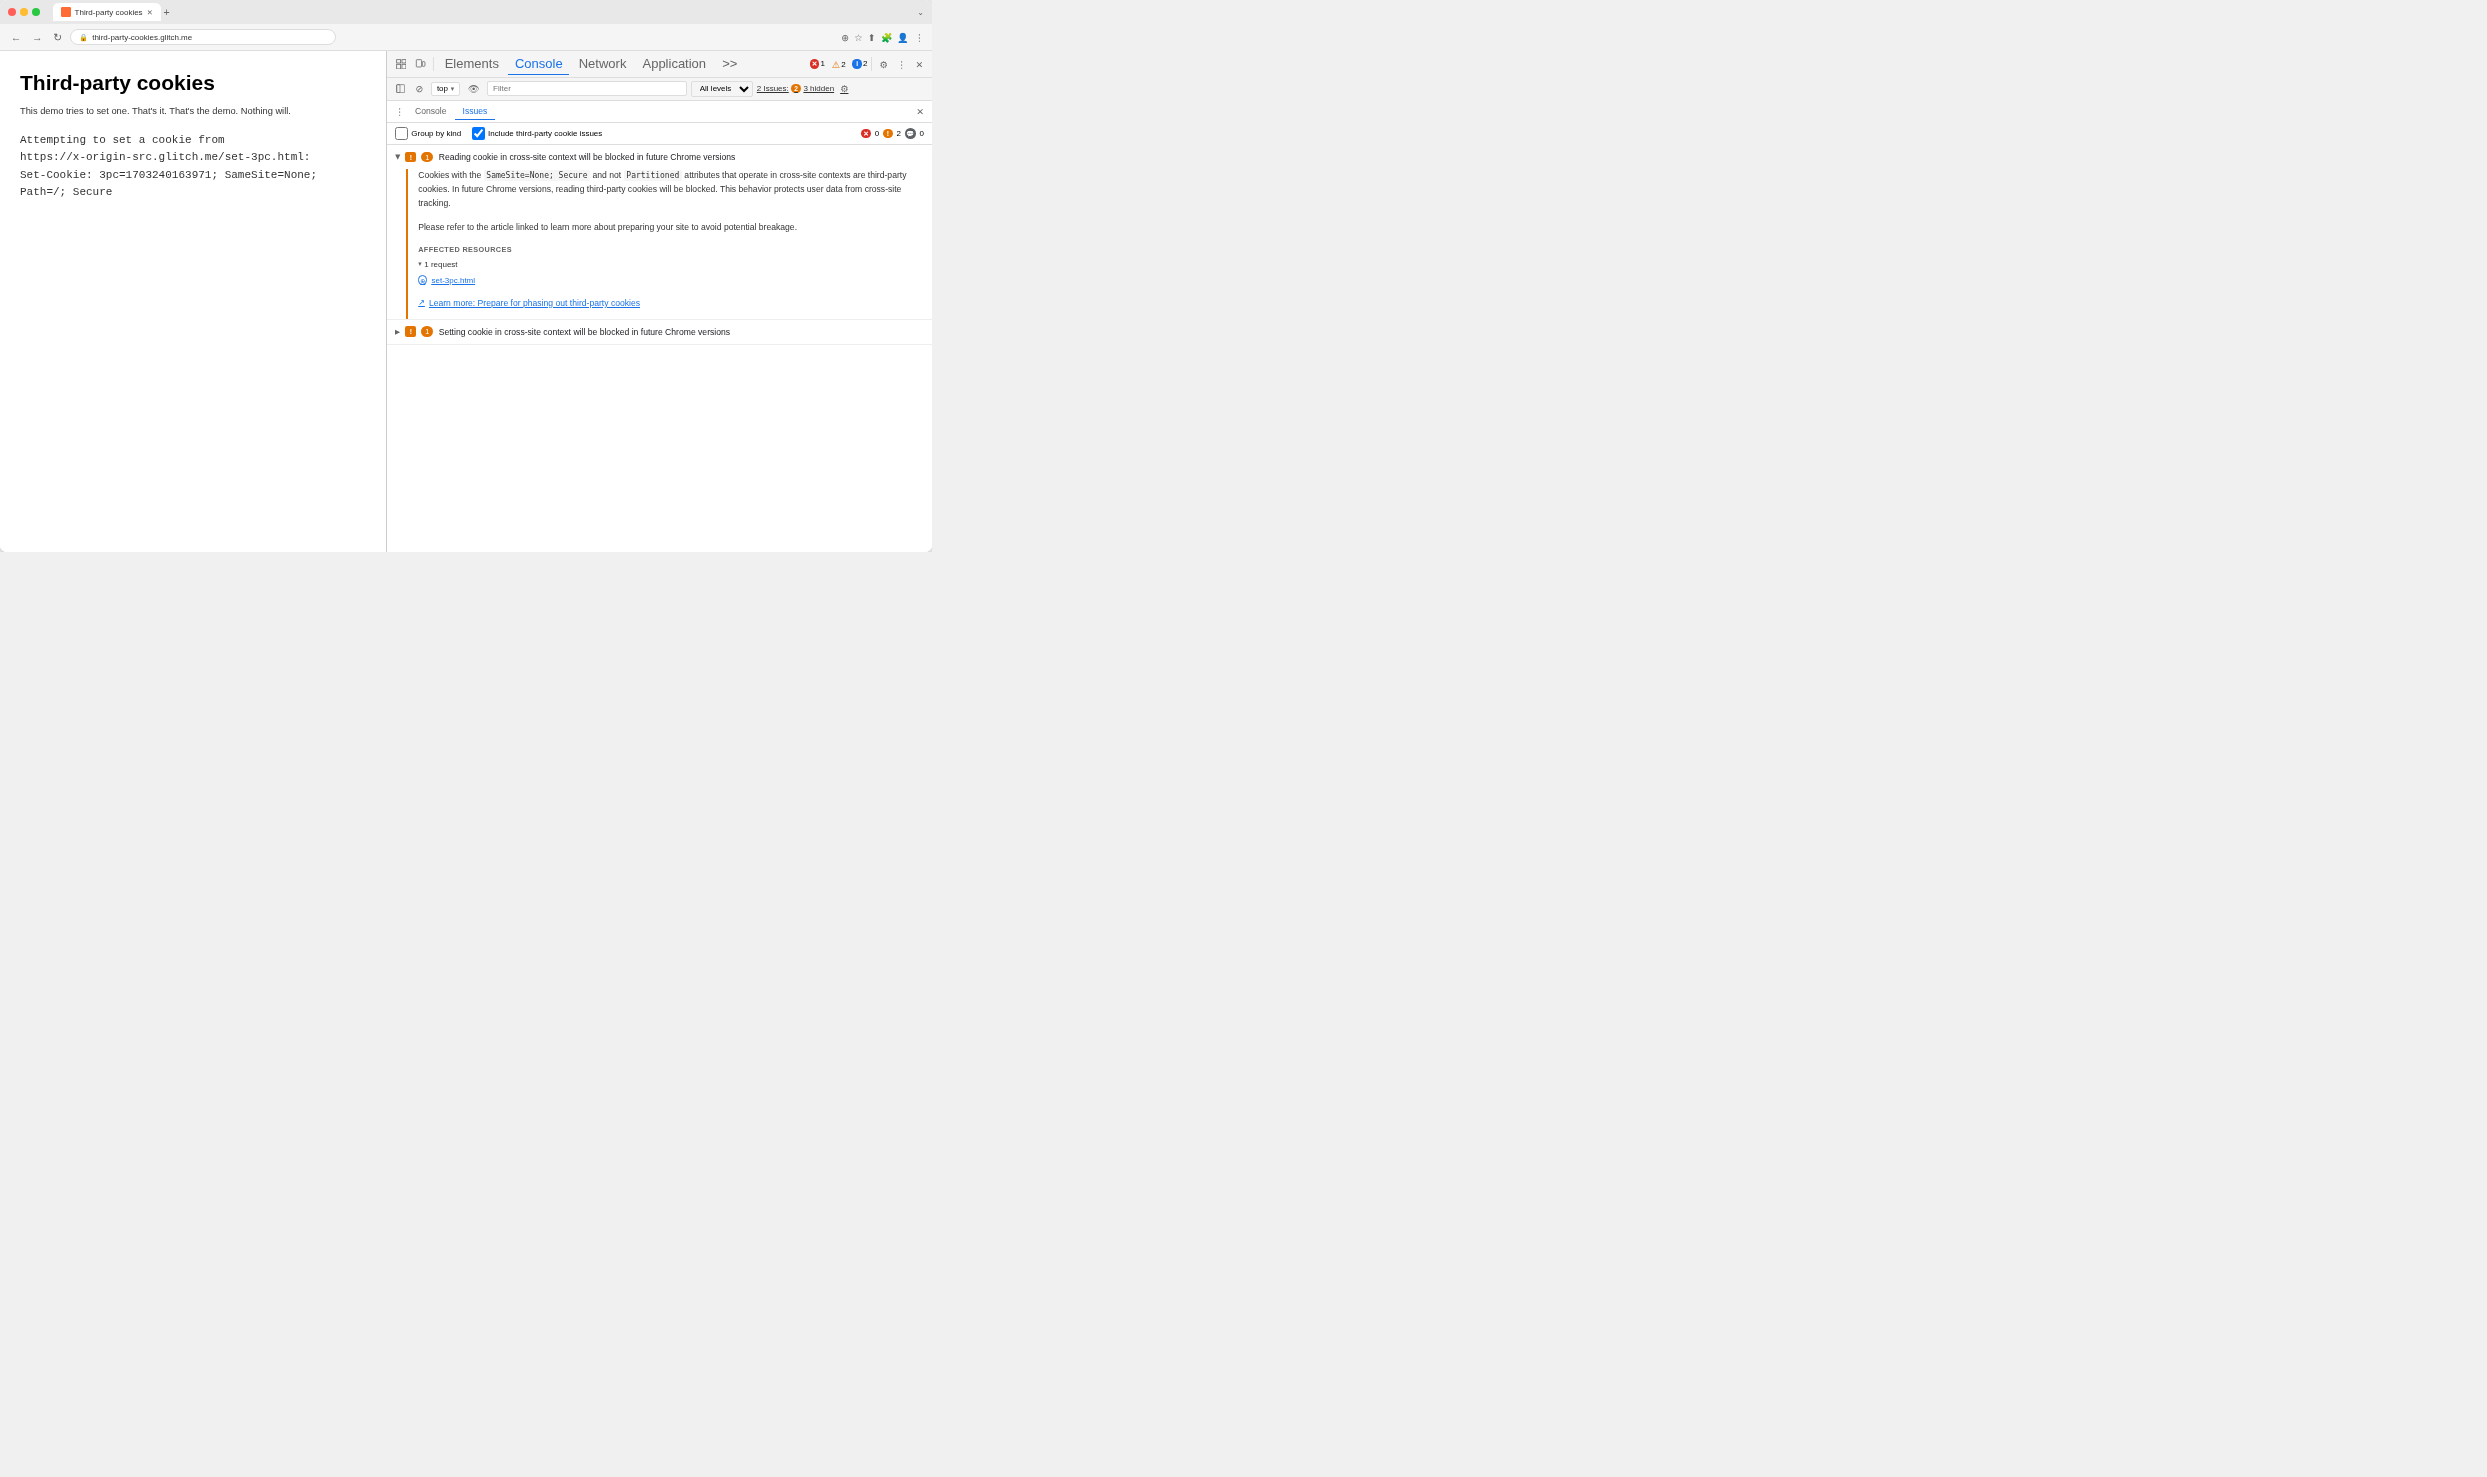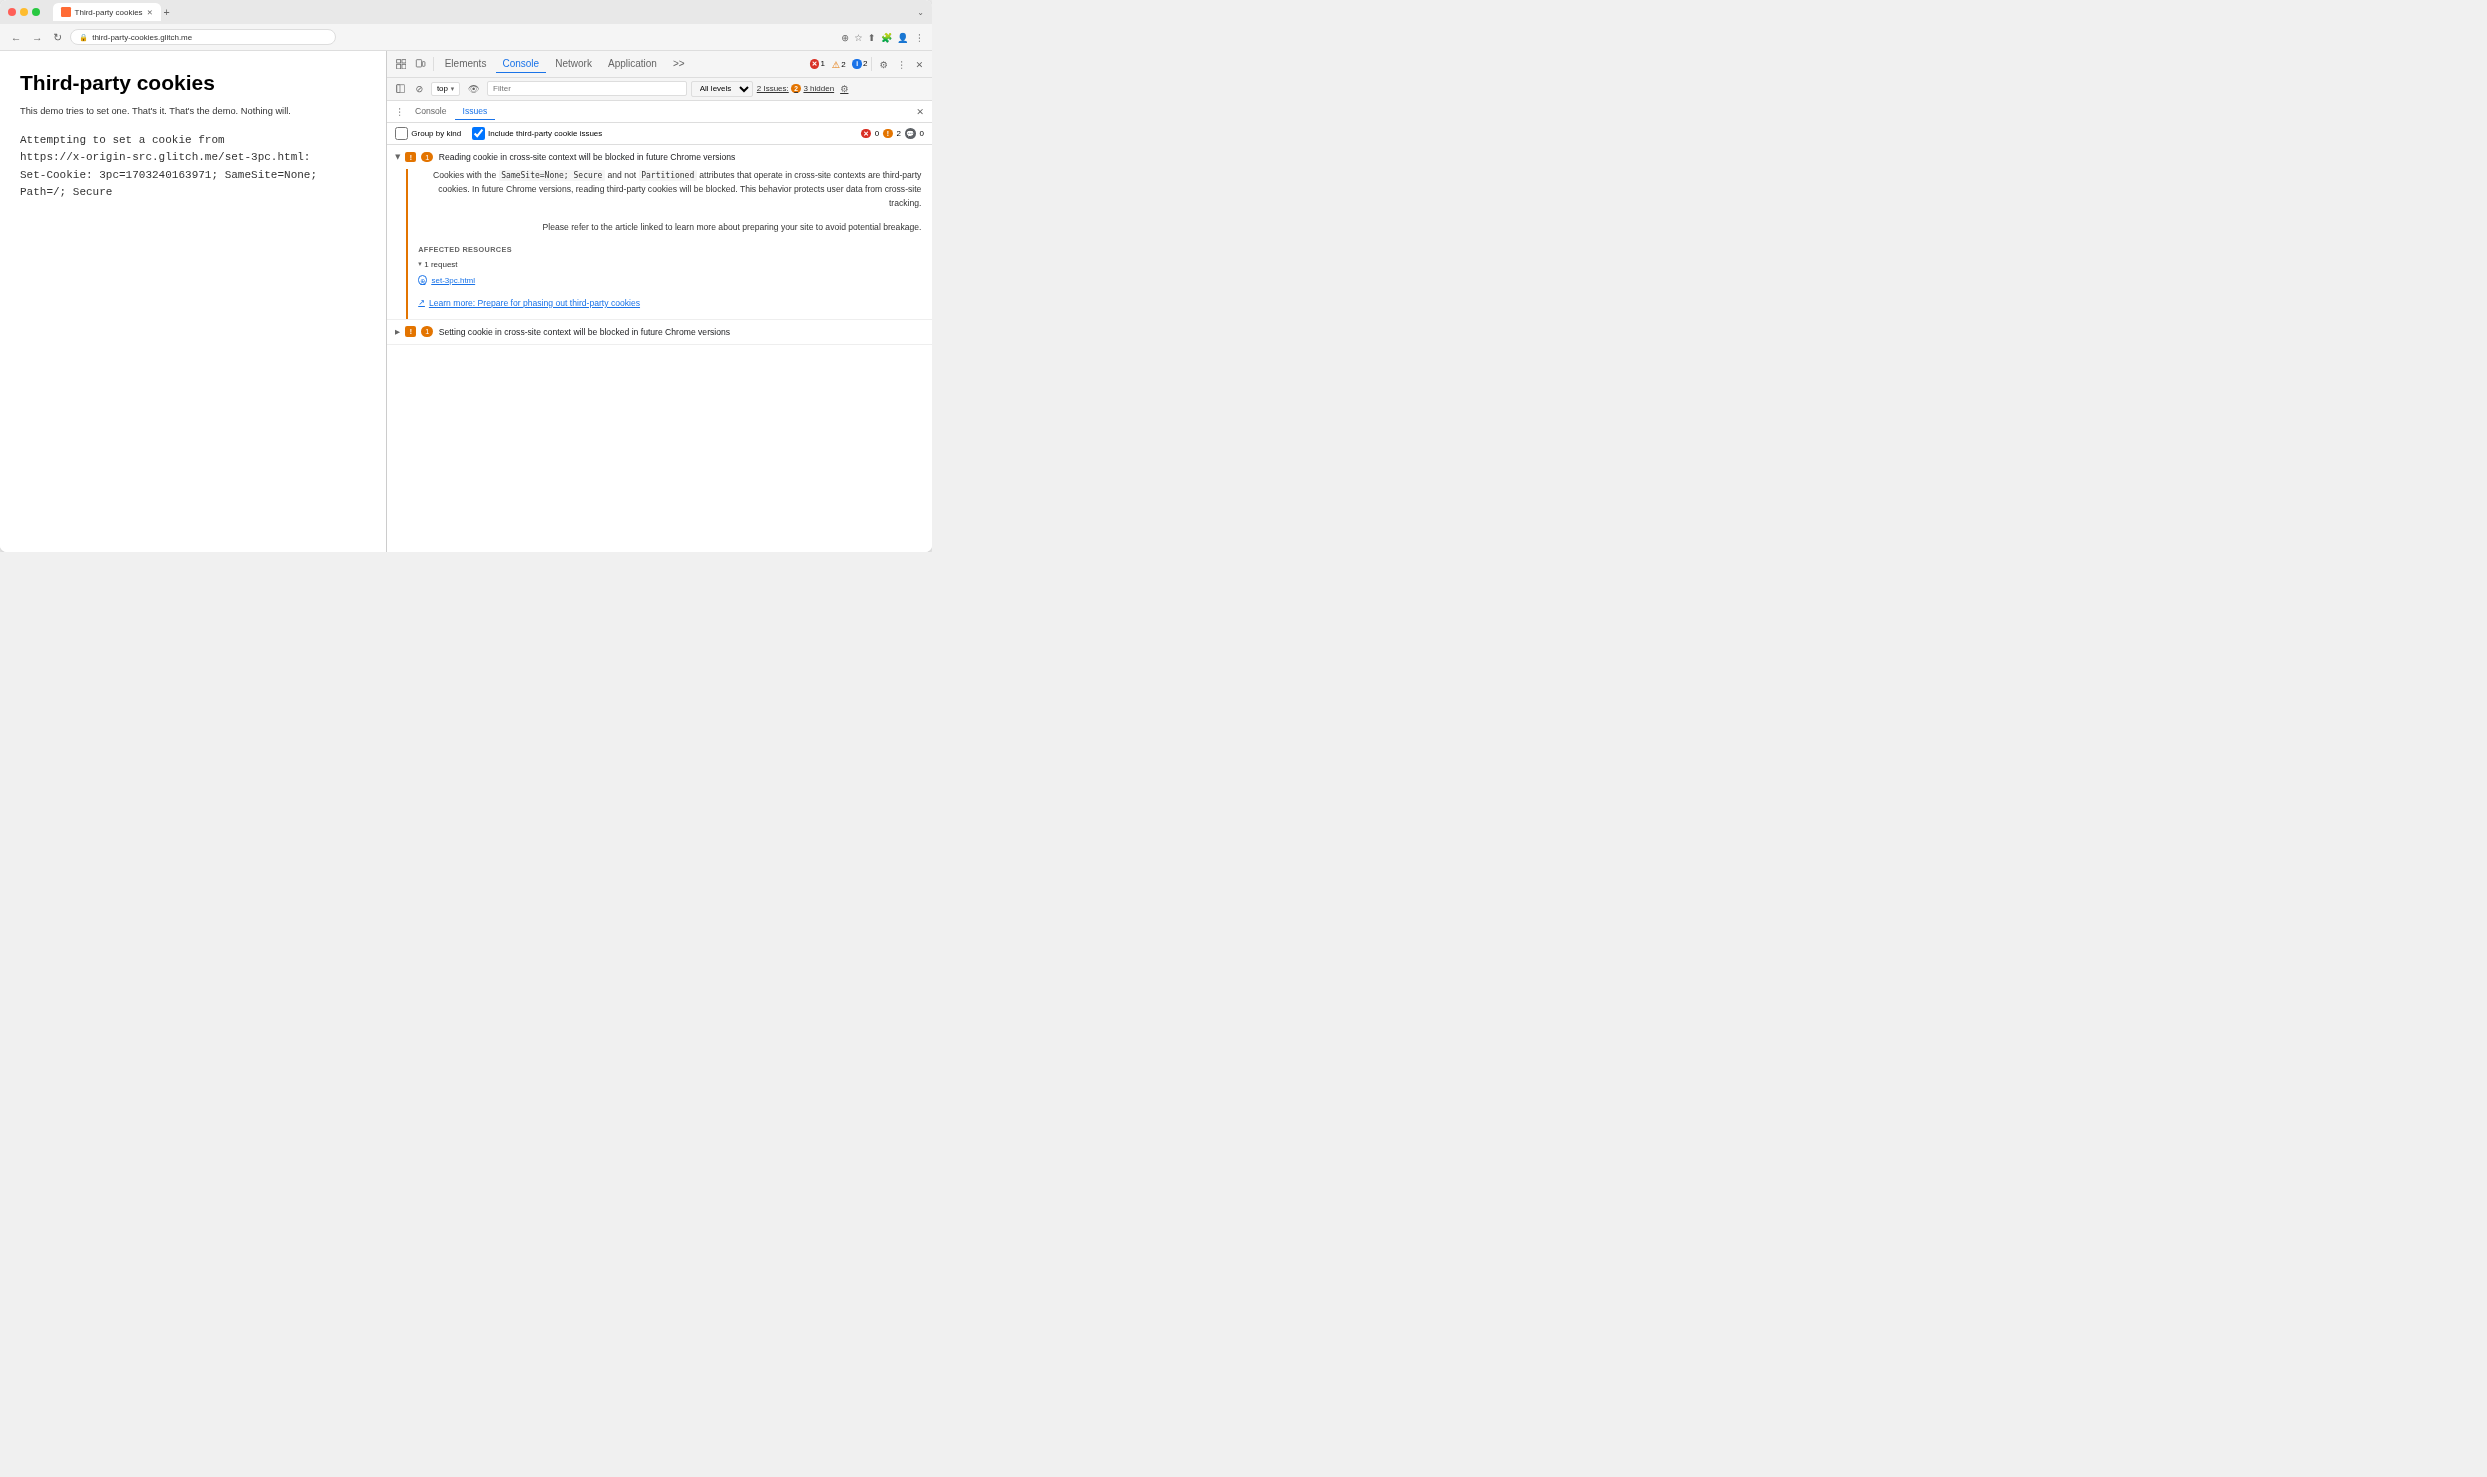--- a/index.html
+++ b/index.html
@@ -37,21 +37,21 @@
     .page-title { font-size: 21px; font-weight: 700; color: #000; margin-bottom: 10.6px; }
     .page-desc { font-size: 9.3px; color: #333; margin-bottom: 16px; }
     .page-code { font-family: Liberation Mono, monospace; font-size: 11px; color: #333; line-height: 1.6; }
 
     
     .devtools { flex: 1; display: flex; flex-direction: column; background: #fff; border-left: 0.7px solid #ccc; }
 
     .devtools-toolbar { height: 27px; display: flex; align-items: center; padding: 0 5.3px; gap: 2.7px; border-bottom: 0.7px solid #ddd; background: #f5f5f5; }
     .dt-icon-btn { background: none; border: none; cursor: pointer; color: #666; font-size: 9.3px; padding: 2.7px 3.3px; border-radius: 2px; display: flex; align-items: center; justify-content: center; }
     .dt-separator { width: 0.7px; background: #ddd; height: 13.3px; margin: 0 1.3px; }
-    .dt-tab { padding: 2.7px 6.7px; font-size: 10px; color: #666; cursor: pointer; border-bottom: 1.3px solid transparent; }
+    .dt-tab { padding: 2.7px 6.7px; font-size: 13px; color: #666; cursor: pointer; border-bottom: 1.3px solid transparent; }
     .dt-tab.active { color: #1a73e8; border-bottom: 1.3px solid #1a73e8; }
     .dt-tab-spacer { flex: 1; }
 
     
     .badge-group { display: flex; align-items: center; gap: 1.3px; font-size: 8px; }
     .circle-x { width: 9.3px; height: 9.3px; background: #d93025; border-radius: 50%; color: #fff; font-size: 6.7px; display: inline-flex; align-items: center; justify-content: center; font-weight: bold; }
     .circle-warn { width: 9.3px; height: 9.3px; background: #e37400; border-radius: 50%; color: #fff; font-size: 6.7px; display: inline-flex; align-items: center; justify-content: center; font-weight: bold; }
     .circle-info { width: 9.3px; height: 9.3px; background: #1a73e8; border-radius: 50%; color: #fff; font-size: 6.7px; display: inline-flex; align-items: center; justify-content: center; font-weight: bold; }
 
     
@@ -75,21 +75,21 @@
     .issues-badges { display: flex; align-items: center; gap: 4px; margin-left: auto; }
 
     
     .issues-content { flex: 1; overflow-y: auto; padding: 0; }
 
     .issue-item { border-bottom: 0.7px solid #eee; }
     .issue-header { display: flex; align-items: center; gap: 5.3px; padding: 6.7px 8px; cursor: pointer; }
     .issue-warn-badge { background: #e37400; color: #fff; border-radius: 2px; width: 10.6px; height: 10.6px; display: inline-flex; align-items: center; justify-content: center; font-size: 6.7px; font-weight: bold; flex-shrink: 0; }
     .issue-count-badge { background: #e37400; color: #fff; border-radius: 6.7px; padding: 0.7px 4px; font-size: 7.3px; }
     .issue-title { font-size: 8.6px; font-weight: 500; color: #202124; }
-    .issue-description { font-size: 8.6px; color: #333; line-height: 1.6; margin-bottom: 10.6px; text-align: right; }
+    .issue-description { font-size: 8.6px; color: #333; line-height: 1.6; margin-bottom: 10.6px; }
     .issue-description code { font-family: monospace; font-size: 8px; background: #f5f5f5; padding: 0.7px 2.7px; border-radius: 1.3px; }
 
     .affected-resources { margin-top: 5.3px; }
     .affected-title { font-size: 7.3px; font-weight: 600; color: #666; letter-spacing: 0.05em; text-transform: uppercase; margin-bottom: 5.3px; }
     .resource-section { margin-bottom: 8px; }
     .resource-header { display: flex; align-items: center; gap: 2.7px; font-size: 8px; color: #333; margin-bottom: 4px; cursor: pointer; }
     .resource-arrow { font-size: 6.7px; color: #666; }
 
     .cookie-table { width: 100%; border-collapse: collapse; font-size: 8px; }
     .cookie-table th { text-align: left; padding: 2.7px 8px; background: #f5f5f5; font-weight: 500; color: #333; border: 0.7px solid #ddd; }

